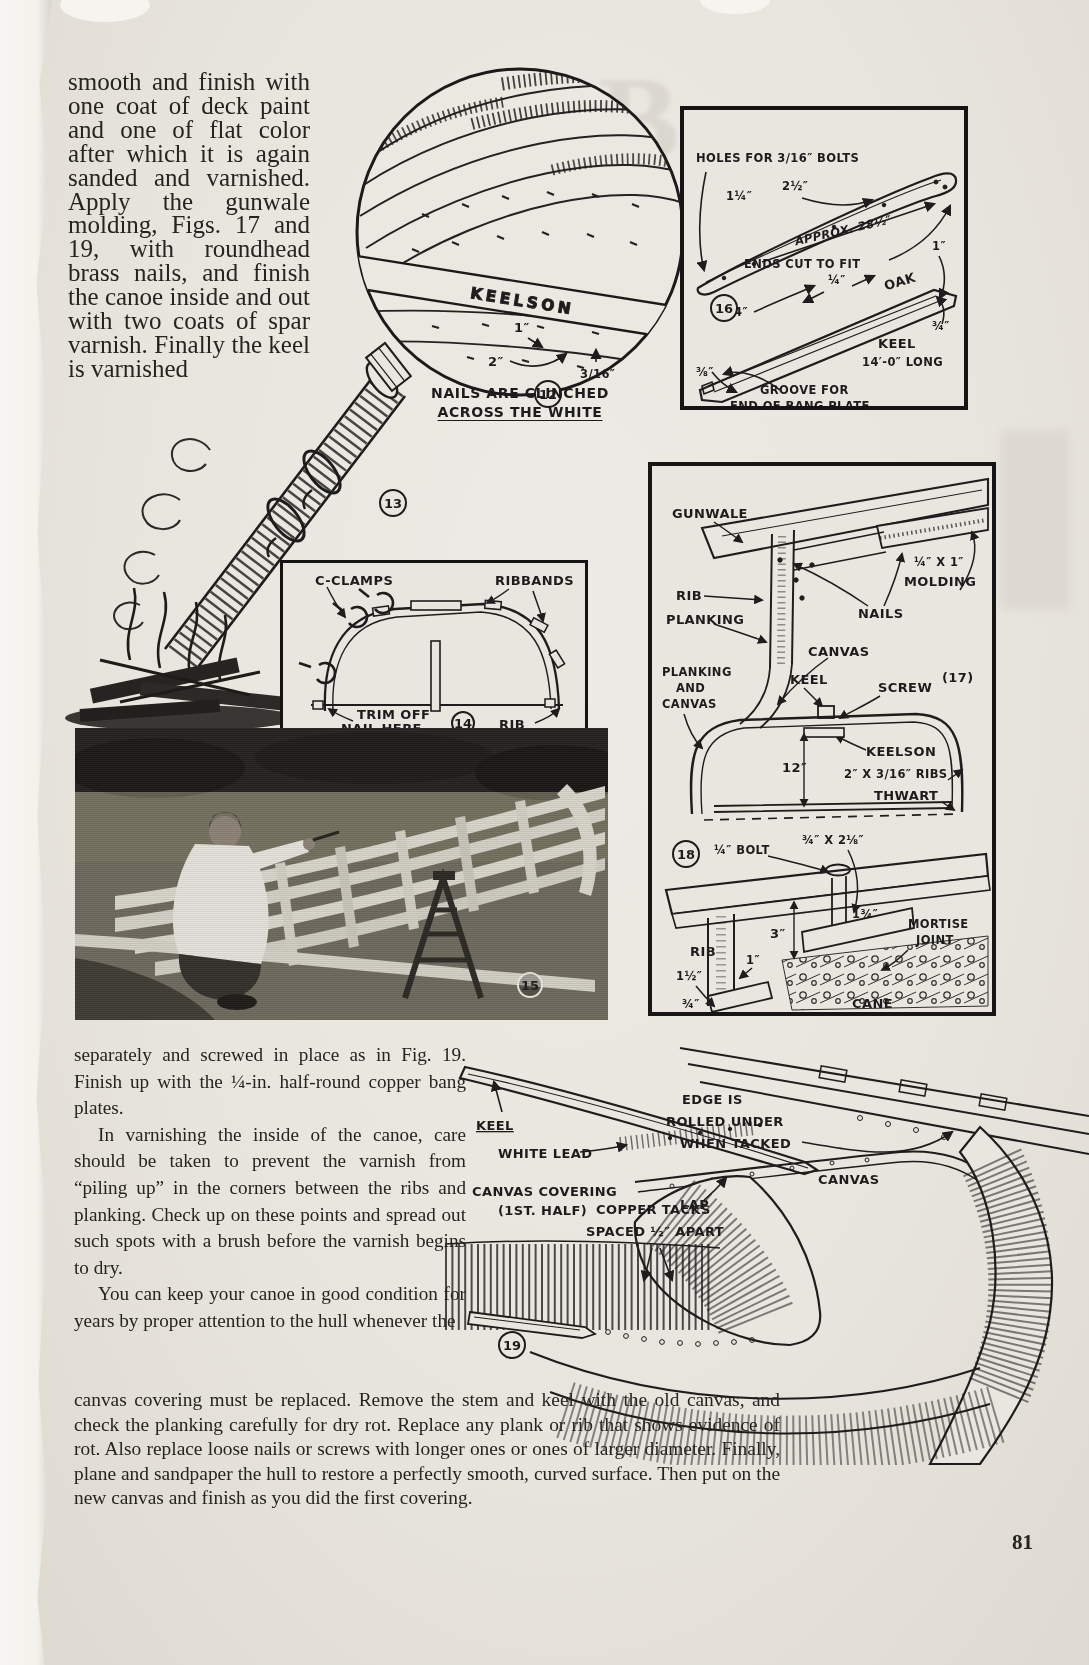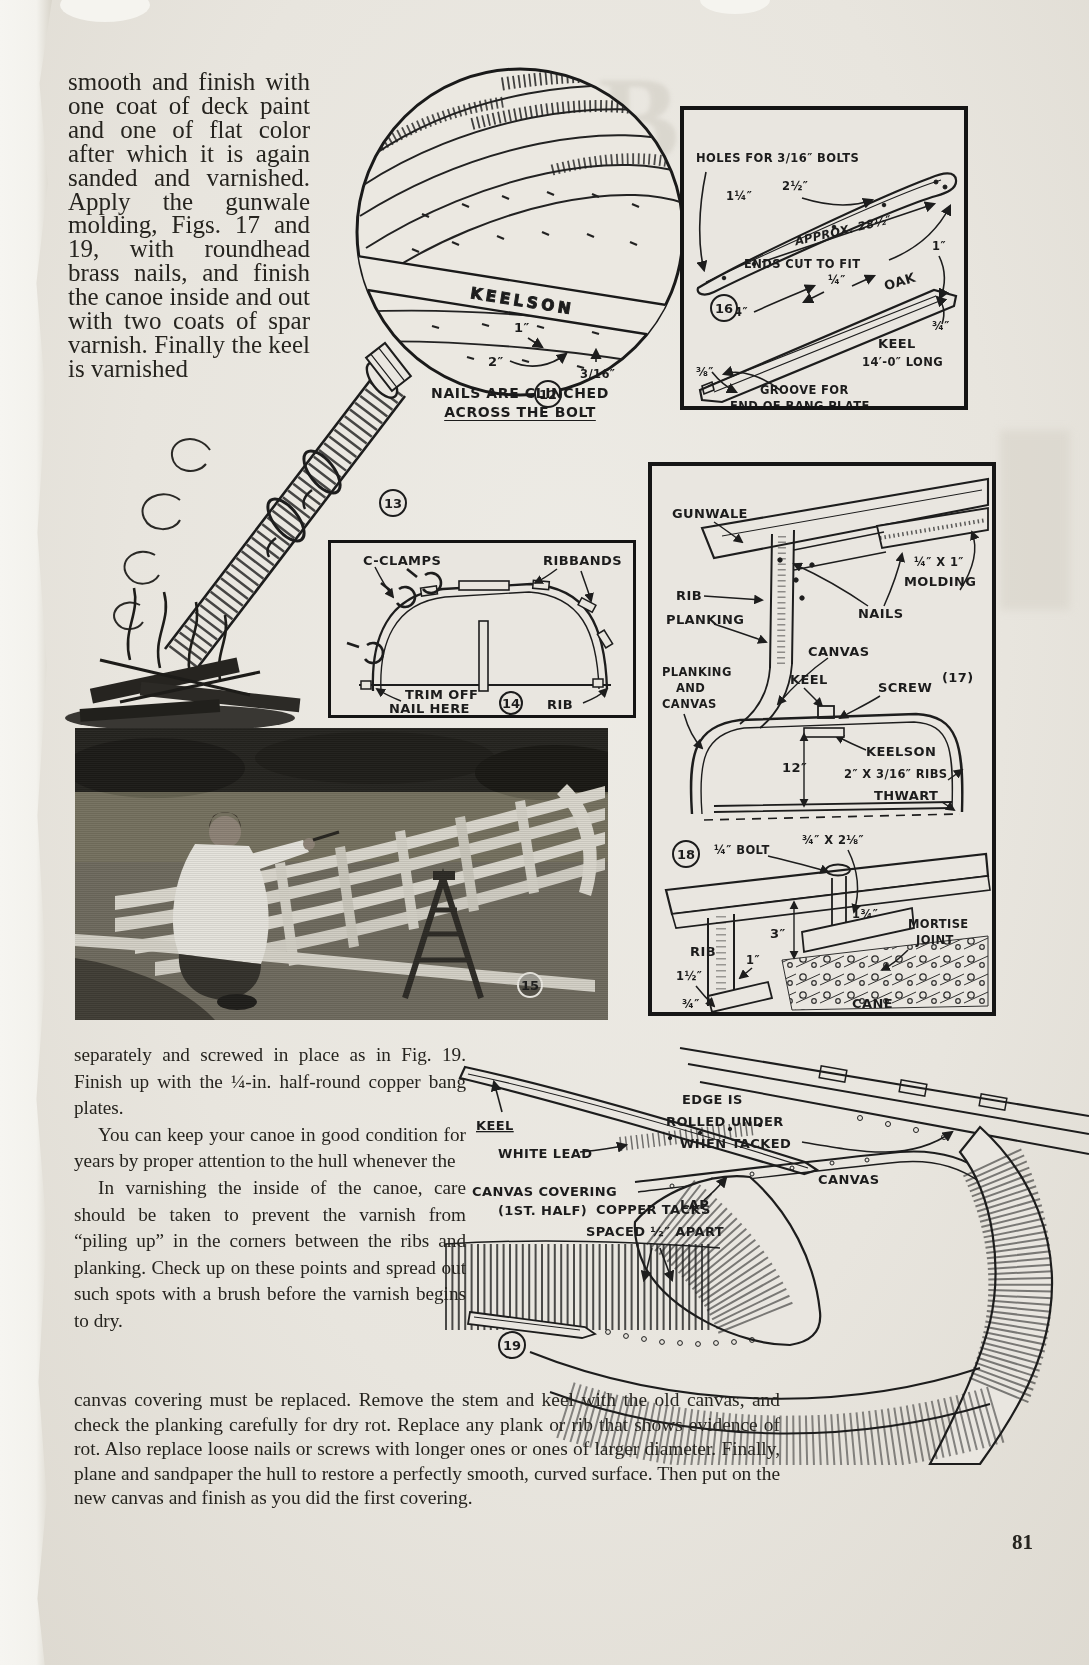--- a/index.html
+++ b/index.html
@@ -18,21 +18,21 @@
   .bodytext p{margin:0;}
   .col-top{left:68px;top:70px;width:242px;font-size:25px;line-height:23.9px;}
   .col-bottom{left:74px;top:1042px;width:392px;font-size:19.2px;line-height:26.6px;}
   .col-wide{left:74px;top:1388px;width:706px;font-size:19.4px;line-height:24.6px;}
   .indent{text-indent:24px;}
   .pagenum{position:absolute;left:1004px;top:1530px;font-size:21px;font-weight:bold;z-index:2;margin-left:8px;}
   
   .fig{position:absolute;z-index:1;}
   .dbox{position:absolute;background:#e9e6e0;z-index:2;}
   .b16{left:680px;top:106px;width:280px;height:296px;border:4px solid #141414;}
-  .b14{left:280px;top:540px;width:302px;height:172px;border:3px solid #141414;margin-left:48px;}
+  .b14{left:280px;top:560px;width:302px;height:172px;border:3px solid #141414;}
   .b17{left:648px;top:462px;width:340px;height:546px;border:4px solid #161616;}
   .photo{left:75px;top:728px;width:533px;height:292px;z-index:2;}
   .halftone{position:absolute;inset:0;pointer-events:none;
     background:repeating-linear-gradient(0deg,rgba(15,15,10,.08) 0 1px,rgba(255,255,255,.03) 1px 2px);}
   .caption12{position:absolute;left:398px;top:384px;width:244px;z-index:2;text-align:center;
     font-family:"DejaVu Sans",sans-serif;font-size:14px;font-weight:600;letter-spacing:.6px;color:#1c1c1c;line-height:19px;}
   .caption12 .u{text-decoration:underline;text-underline-offset:3px;}
   
   svg{display:block;}
   .lbl{font-family:"DejaVu Sans",sans-serif;font-weight:600;font-size:13px;letter-spacing:.4px;fill:#1c1c1c;}
@@ -118,21 +118,21 @@
       <path d="M244,298 l0,-12" stroke-width="1.6" marker-end="url(#arr12)"></path>
     </g>
     <g>
       <circle cx="196" cy="330" r="13" fill="#ebe8e1" stroke="#1c1c1c" stroke-width="2"></circle>
       <text class="fignum" x="196" y="335" text-anchor="middle">12</text>
     </g>
   </svg>
 
   <div class="caption12">
     <div>NAILS ARE CLINCHED</div>
-    <div class="u">ACROSS THE BOLT</div>
+    <div class="u">ACROSS THE WHITE</div>
   </div>
 
   <svg class="fig" style="left:60px;top:330px;" width="380" height="402" viewBox="0 0 380 402">
     <g stroke="#1d1d1d" fill="none">
       <path d="M330,55 L120,330" stroke-width="34" stroke-dasharray="2.5,6" opacity=".8"></path>
       <path d="M345,66 L135,341 M315,44 L105,319" stroke-width="2.6"></path>
       <ellipse cx="322" cy="50" rx="10" ry="21" transform="rotate(-38 322 50)" stroke-width="2.4" fill="#e9e6e0"></ellipse>
       <g transform="rotate(-38 334 44)">
           <rect x="322" y="14" width="24" height="42" fill="#e9e6e0" stroke-width="2"></rect>
           <path d="M328,14 L328,56 M338,14 L338,56" stroke-width="1.2"></path>
@@ -509,21 +509,21 @@
     <text class="lbl" x="176" y="202">COPPER TACKS</text>
     <text class="lbl" x="166" y="224">SPACED ½″ APART</text>
     <g>
       <circle cx="92" cy="333" r="13" fill="#e9e6e0" stroke="#1c1c1c" stroke-width="2"></circle>
       <text class="fignum" x="92" y="338" text-anchor="middle">19</text>
     </g>
   </svg>
 
   <div class="bodytext col-bottom">
     <p>separately and screwed in place as in Fig. 19. Finish up with the ¼-in. half-round copper bang plates.</p>
+    <p class="indent">In varnishing the inside of the canoe, care should be taken to prevent the varnish from “piling up” in the corners between the ribs and planking. Check up on these points and spread out such spots with a brush before the varnish begins to dry.</p>
     <p class="indent">You can keep your canoe in good condition for years by proper attention to the hull whenever the</p>
-    <p class="indent">In varnishing the inside of the canoe, care should be taken to prevent the varnish from “piling up” in the corners between the ribs and planking. Check up on these points and spread out such spots with a brush before the varnish begins to dry.</p>
   </div>
   <div class="bodytext col-wide">
     <p>canvas covering must be replaced. Remove the stem and keel with the old canvas, and check the planking carefully for dry rot. Replace any plank or rib that shows evidence of rot. Also replace loose nails or screws with longer ones or ones of larger diameter. Finally, plane and sandpaper the hull to restore a perfectly smooth, curved surface. Then put on the new canvas and finish as you did the first covering.</p>
   </div>
 
   <div class="pagenum">81</div>
 </div>
 
 </body></html>

